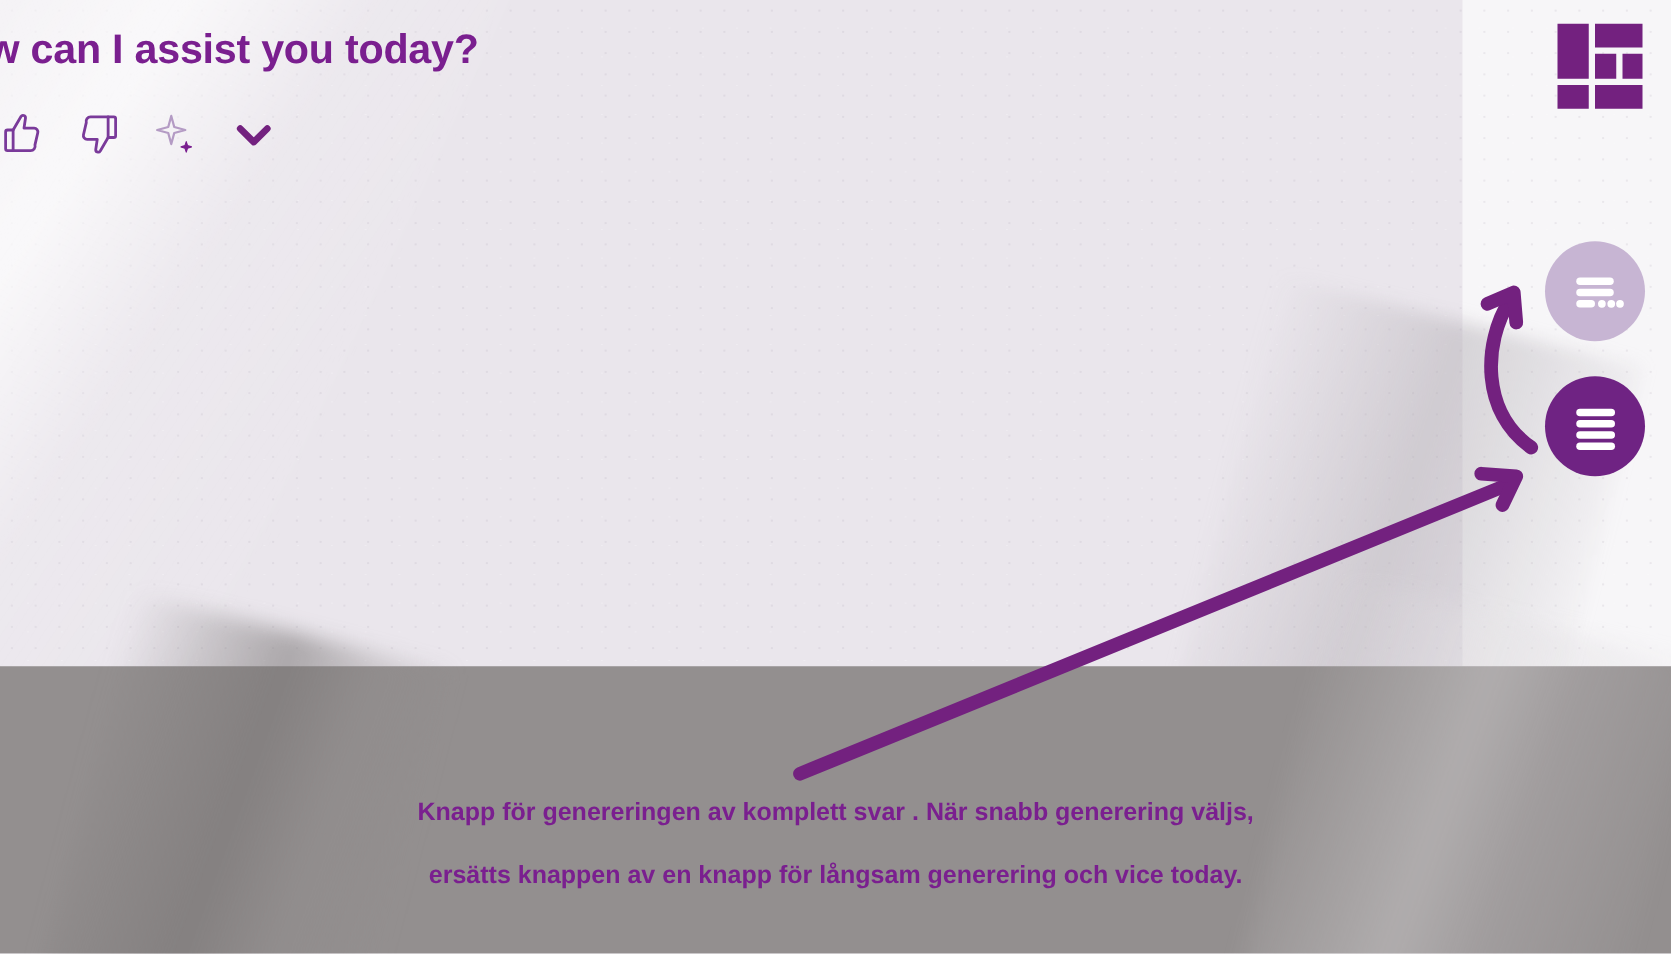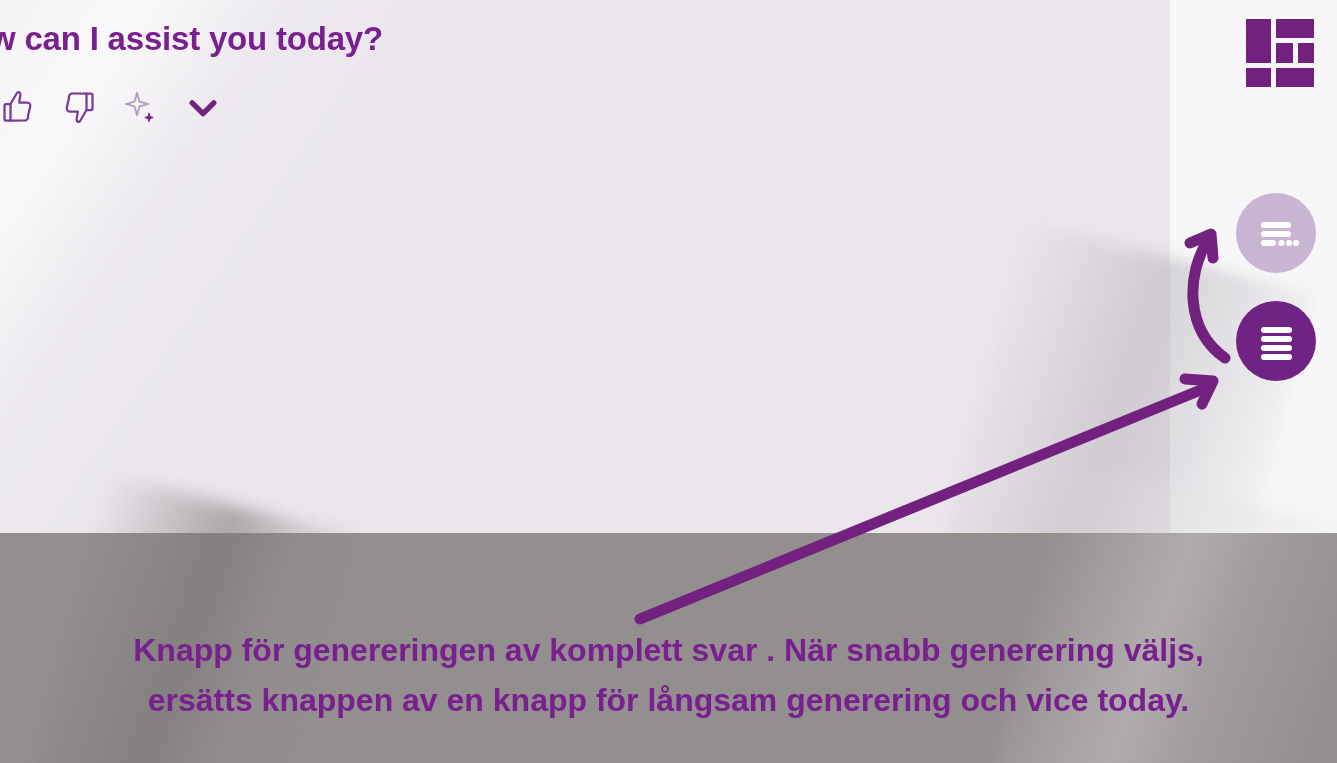--- a/index.html
+++ b/index.html
@@ -160,21 +160,21 @@
   }
 
   
   .caption {
     position: absolute;
     left: 0;
     top: 625px;
     width: 1337px;
     text-align: center;
     color: #7a1f8f;
-    font-size: 32px;
+    font-size: 20px;
     font-weight: bold;
     line-height: 50px;
   }
   .caption-line { display: block; }
 </style>
 </head>
 <body>
 
 <div id="screen">
 

